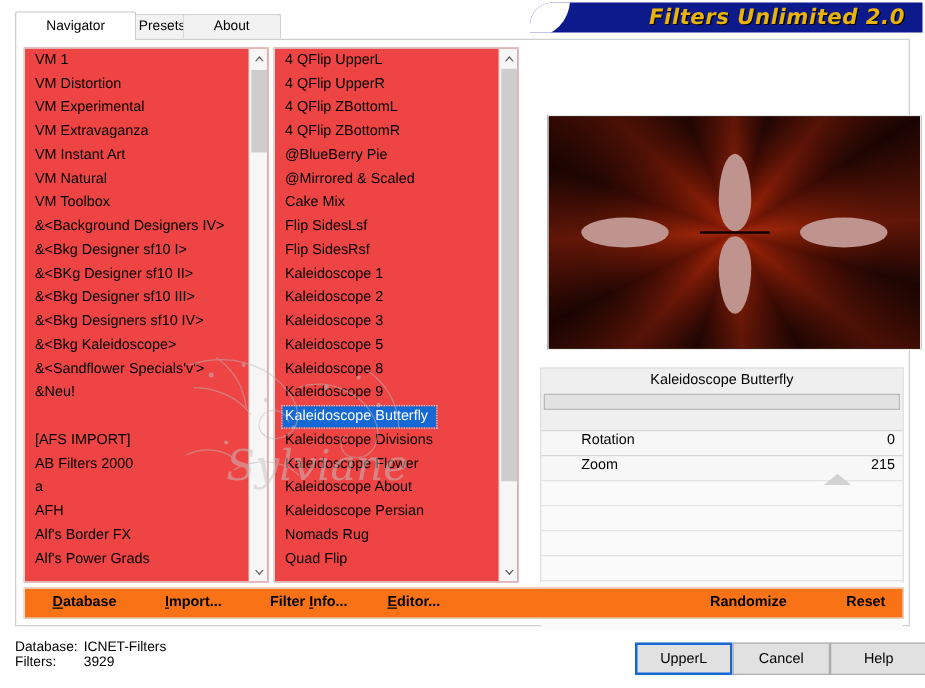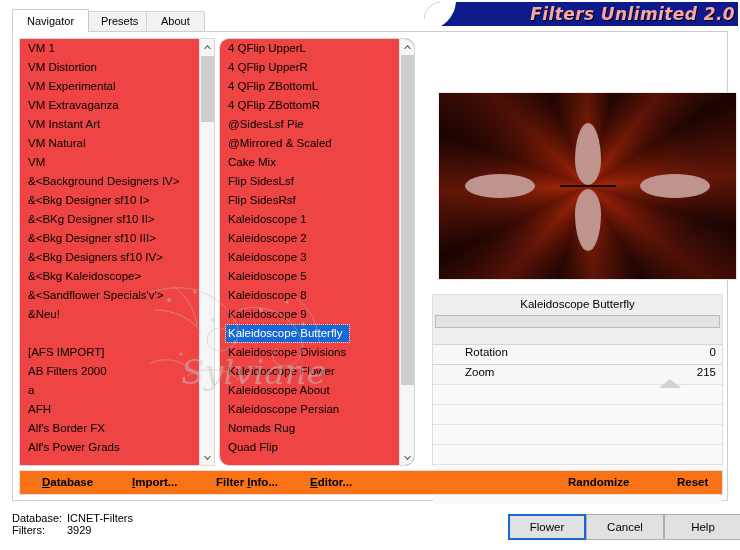--- a/index.html
+++ b/index.html
@@ -16,33 +16,33 @@
   .banner{
     position:absolute;left:424px;top:2px;width:314px;height:24px;
     background:#0d1a8c;overflow:hidden;
     border-top-left-radius:18px;
   }
   .banner:before{
     content:"";position:absolute;left:-2px;top:-2px;width:34px;height:30px;
     background:#ffffff;border-bottom-right-radius:34px;
   }
   .banner-text{
-    position:absolute;right:3px;top:2px;
+    position:absolute;right:14px;top:2px;
     font-family:"DejaVu Sans",sans-serif;
     font-style:italic;font-weight:bold;font-size:17px;
-    color:#fca5a5;letter-spacing:.4px;
+    color:#eab308;letter-spacing:.4px;
     text-shadow:1px 1px 0 #000;
     white-space:nowrap;
   }
 
   
   .tabs{position:absolute;left:12px;top:11px;height:20px;}
   .tab{
     position:absolute;top:0;height:19px;line-height:19px;
-    padding:0 14px;font-size:11px;color:#000;white-space:nowrap;
+    padding:0 24px;font-size:11px;color:#000;white-space:nowrap;
     background:#f2f2f2;border:1px solid #d0d0d0;border-bottom:none;
     border-top-left-radius:2px;border-top-right-radius:2px;
   }
   .tab.active{
     background:#ffffff;border-color:#c8c8c8;top:-2px;height:22px;line-height:22px;
     z-index:4;font-weight:normal;
   }
   .tab-navigator{left:0;}
   .tab-presets{left:74px;}
   .tab-about{left:134px;}
@@ -53,21 +53,21 @@
     background:#ffffff;border:1px solid #cfcfcf;box-sizing:border-box;
   }
 
   
   .listbox{
     position:absolute;top:6px;height:428px;
     background:#ef4444;border:1px solid #d8d8d8;box-sizing:border-box;
     overflow:hidden;
   }
   .list-left{left:6px;width:196px;}
-  .list-mid{left:206px;width:196px;border-radius:10px;}
+  .list-mid{left:206px;width:196px;}
   .list-items{
     position:absolute;left:0;top:0;right:15px;bottom:0;
     overflow:hidden;
   }
   .li{
     height:19px;line-height:19px;padding-left:8px;
     font-size:11.5px;color:#000;white-space:nowrap;overflow:hidden;
     box-sizing:border-box;
   }
   .li.selected{
@@ -209,21 +209,21 @@
   <div class="main-frame">
 
     <div class="listbox list-left">
       <div class="list-items" id="cat-items">
           <div class="li">VM 1</div>
           <div class="li">VM Distortion</div>
           <div class="li">VM Experimental</div>
           <div class="li">VM Extravaganza</div>
           <div class="li">VM Instant Art</div>
           <div class="li">VM Natural</div>
-          <div class="li">VM</div>
+          <div class="li">VM Toolbox</div>
           <div class="li">&amp;&lt;Background Designers IV&gt;</div>
           <div class="li">&amp;&lt;Bkg Designer sf10 I&gt;</div>
           <div class="li">&amp;&lt;BKg Designer sf10 II&gt;</div>
           <div class="li">&amp;&lt;Bkg Designer sf10 III&gt;</div>
           <div class="li">&amp;&lt;Bkg Designers sf10 IV&gt;</div>
           <div class="li">&amp;&lt;Bkg Kaleidoscope&gt;</div>
           <div class="li">&amp;&lt;Sandflower Specials'v'&gt;</div>
           <div class="li">&amp;Neu!</div>
           <div class="li"></div>
           <div class="li">[AFS IMPORT]</div>
@@ -247,21 +247,21 @@
         </div>
       </div>
     </div>
 
     <div class="listbox list-mid">
       <div class="list-items" id="flt-items">
           <div class="li">4 QFlip UpperL</div>
           <div class="li">4 QFlip UpperR</div>
           <div class="li">4 QFlip ZBottomL</div>
           <div class="li">4 QFlip ZBottomR</div>
-          <div class="li">@SidesLsf Pie</div>
+          <div class="li">@BlueBerry Pie</div>
           <div class="li">@Mirrored &amp; Scaled</div>
           <div class="li">Cake Mix</div>
           <div class="li">Flip SidesLsf</div>
           <div class="li">Flip SidesRsf</div>
           <div class="li">Kaleidoscope 1</div>
           <div class="li">Kaleidoscope 2</div>
           <div class="li">Kaleidoscope 3</div>
           <div class="li">Kaleidoscope 5</div>
           <div class="li">Kaleidoscope 8</div>
           <div class="li">Kaleidoscope 9</div>
@@ -365,17 +365,17 @@
     <div class="row">
       <div class="k">Database:</div>
       <div class="v">ICNET-Filters</div>
     </div>
     <div class="row">
       <div class="k">Filters:</div>
       <div class="v">3929</div>
     </div>
   </div>
 
-  <div class="dlg-btn btn-apply">Flower</div>
+  <div class="dlg-btn btn-apply">UpperL</div>
   <div class="dlg-btn btn-cancel">Cancel</div>
   <div class="dlg-btn btn-help">Help</div>
 
 </div>
 
 </body></html>

